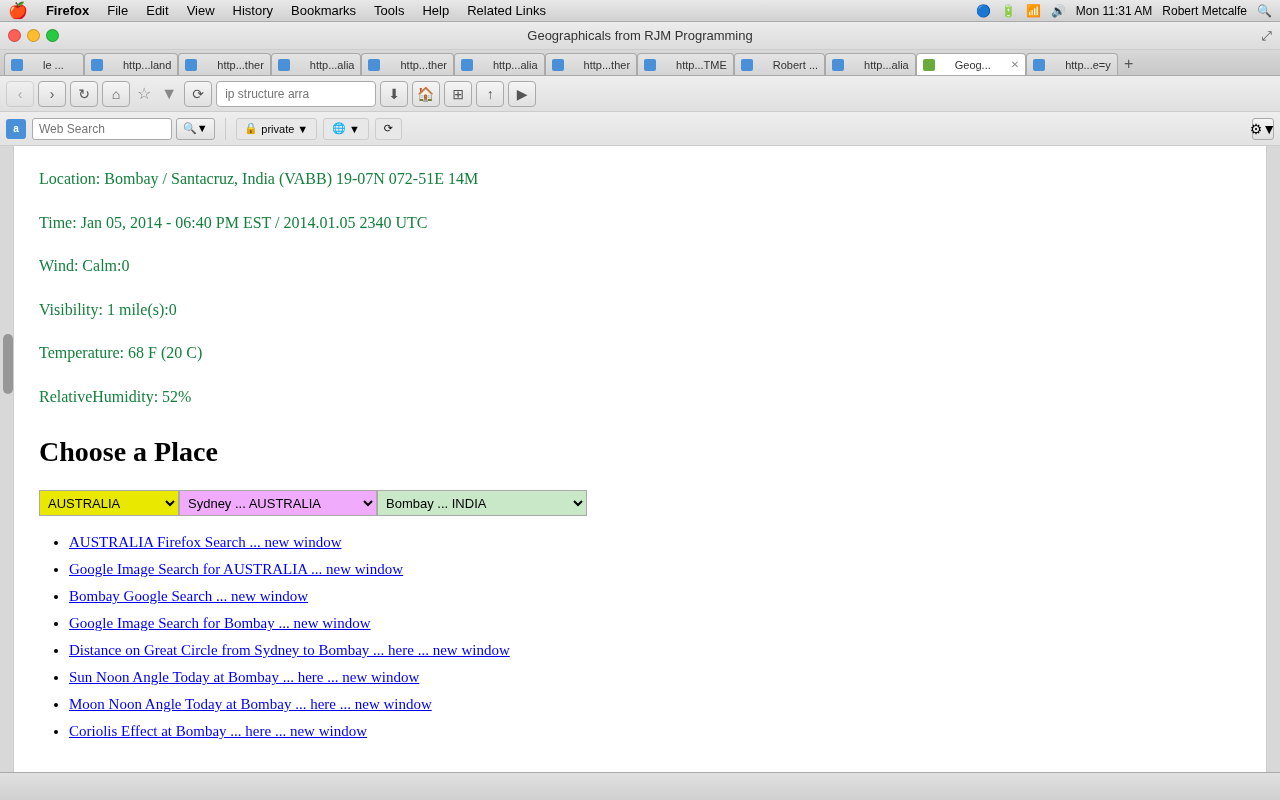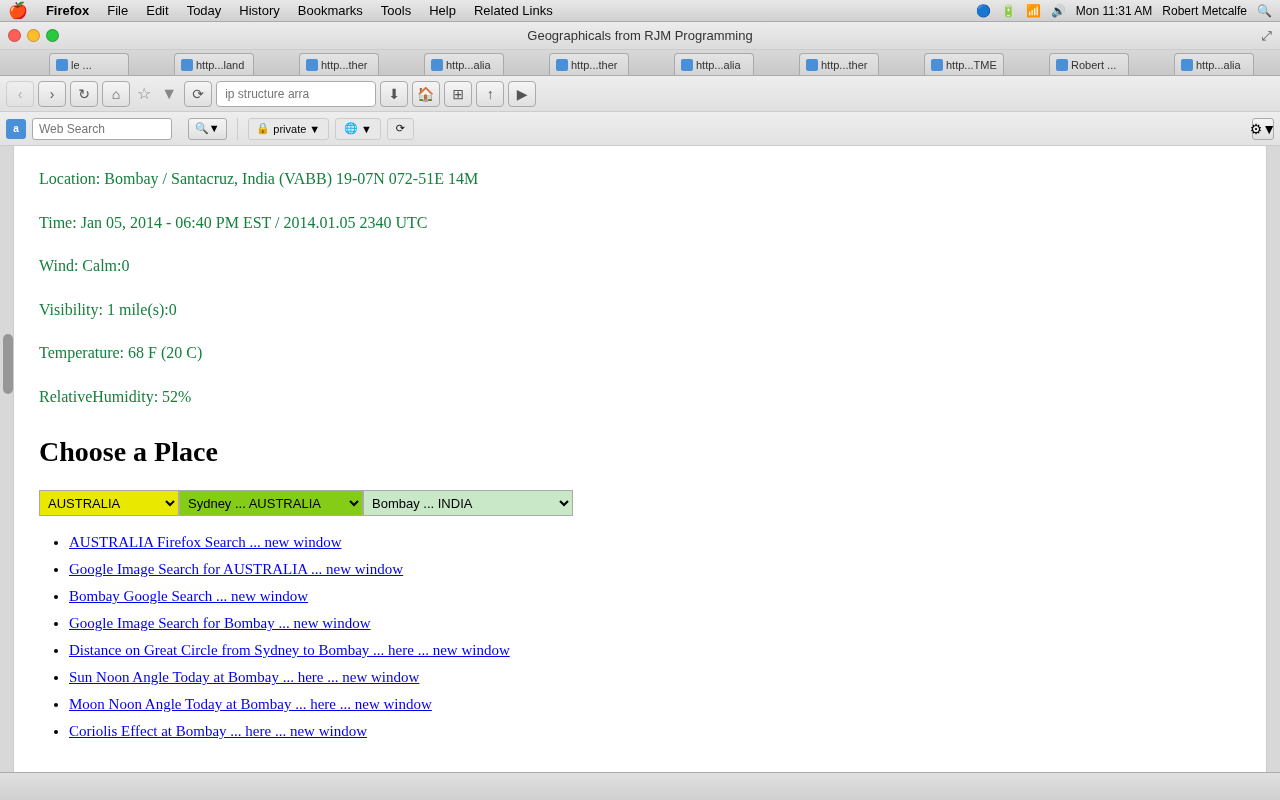--- a/index.html
+++ b/index.html
@@ -79,22 +79,21 @@
       border-radius: 4px 4px 0 0;
       display: flex;
       align-items: center;
       padding: 0 6px;
       font-size: 11px;
       color: #333;
       cursor: pointer;
       white-space: nowrap;
       overflow: hidden;
       text-overflow: ellipsis;
-      gap: 3px;
-      margin-left: 45px;
+      gap: 20px;
     }
     .tab.active {
       background: #fff;
       z-index: 1;
     }
     .tab-favicon { width: 12px; height: 12px; background: #4a90d9; border-radius: 2px; flex-shrink: 0; }
     .tab-favicon.geo { background: #6aaa3a; }
     .tab-close { margin-left: auto; color: #888; font-size: 10px; }
     .tab-add { width: 22px; height: 22px; display: flex; align-items: center; justify-content: center; font-size: 16px; color: #555; cursor: pointer; }
 
@@ -145,21 +144,21 @@
       display: flex;
       align-items: center;
       padding: 0 6px;
       gap: 6px;
       background: linear-gradient(to bottom, #eeeeee, #e2e2e2);
       border-bottom: 1px solid #ccc;
     }
     .toolbar-search-container {
       display: flex;
       align-items: center;
-      gap: 16px;
+      gap: 4px;
     }
     .toolbar-logo { width: 20px; height: 20px; background: #4a90d9; border-radius: 3px; display: flex; align-items: center; justify-content: center; color: white; font-size: 10px; font-weight: bold; }
     .toolbar-search {
       width: 140px;
       height: 22px;
       border: 1px solid #aaa;
       border-radius: 3px;
       padding: 0 6px;
       font-size: 12px;
     }
@@ -237,21 +236,21 @@
     }
     .place-select {
       height: 26px;
       font-size: 13px;
       border: 1px solid #aaa;
       background: #e8e800;
       cursor: pointer;
       padding: 0 4px;
     }
     .place-select:first-child { width: 140px; }
-    .place-select:nth-child(2) { width: 184px; background: #84cc16; }
+    .place-select:nth-child(2) { width: 198px; background: #f0abfc; }
     .place-select:nth-child(3) { width: 210px; background: #c8e8c8; }
 
     .links-list {
       list-style-type: disc;
       padding-left: 30px;
       font-family: Times New Roman, serif;
       font-size: 15px;
     }
     .links-list li {
       margin-bottom: 3px;
@@ -287,21 +286,21 @@
     }
   </style>
 </head>
 <body>
 
 <div class="menubar">
   <span class="menubar-apple">🍎</span>
   <span class="menubar-item bold">Firefox</span>
   <span class="menubar-item">File</span>
   <span class="menubar-item">Edit</span>
-  <span class="menubar-item">Today</span>
+  <span class="menubar-item">View</span>
   <span class="menubar-item">History</span>
   <span class="menubar-item">Bookmarks</span>
   <span class="menubar-item">Tools</span>
   <span class="menubar-item">Help</span>
   <span class="menubar-item">Related Links</span>
   <div class="menubar-right">
     <span>🔵</span>
     <span>🔋</span>
     <span>📶</span>
     <span>🔊</span>

